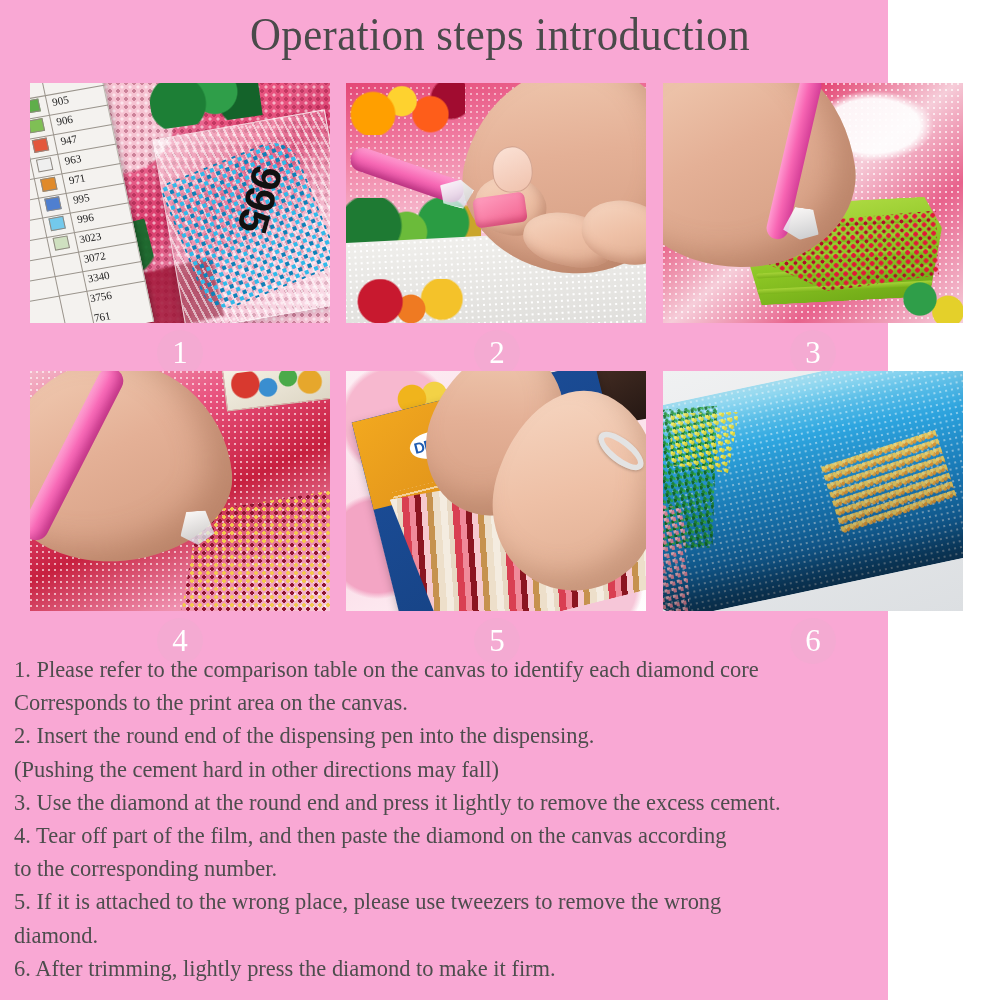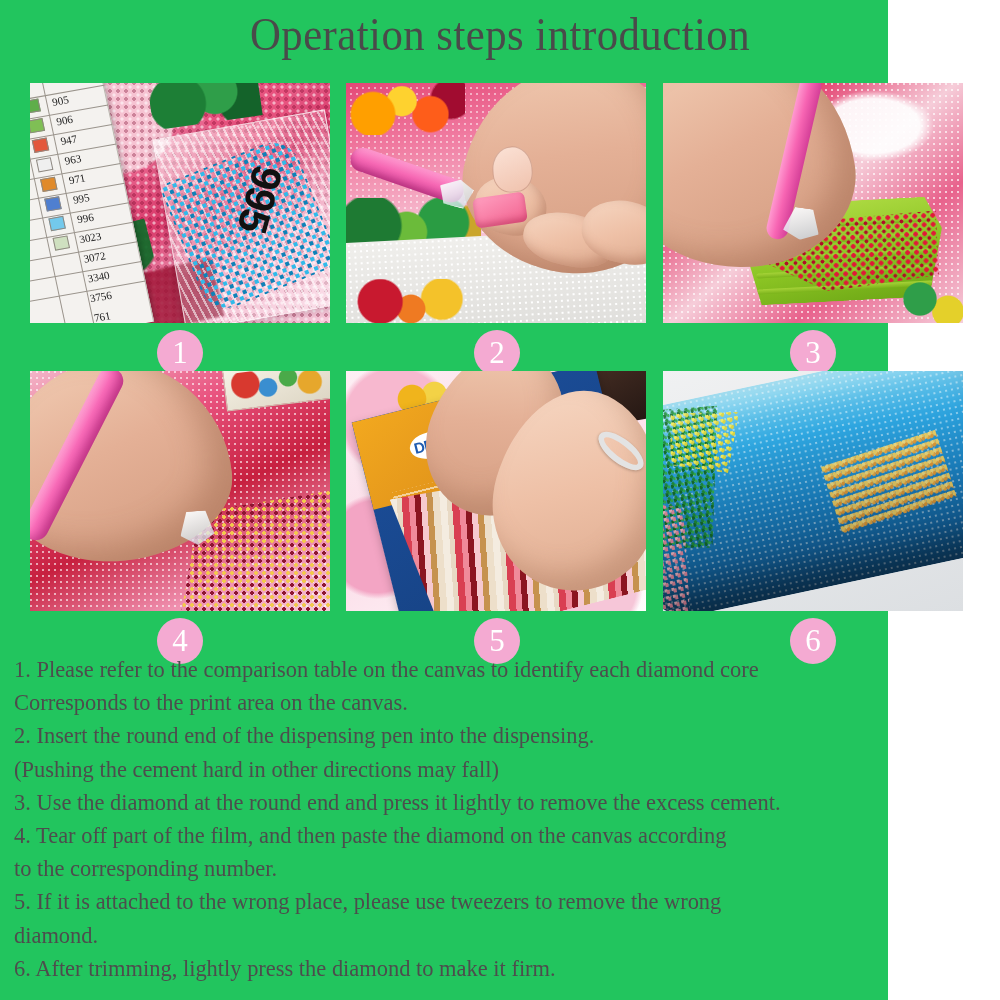--- a/index.html
+++ b/index.html
@@ -7,21 +7,21 @@
   html, body {
     margin: 0; padding: 0;
     width: 1000px; height: 1000px;
     background: #ffffff;
     font-family: "Liberation Serif", "DejaVu Serif", serif;
     overflow: hidden;
   }
   #page {
     position: relative;
     width: 888px; height: 1000px;
-    background: #22c55e;
+    background: #f9a8d4;
   }
 
   
   .title {
     position: absolute;
     top: 6px; left: 0; width: 1000px;
     text-align: center;
     font-family: "Liberation Serif", "DejaVu Serif", serif;
     font-size: 46px;
     line-height: 58px;

